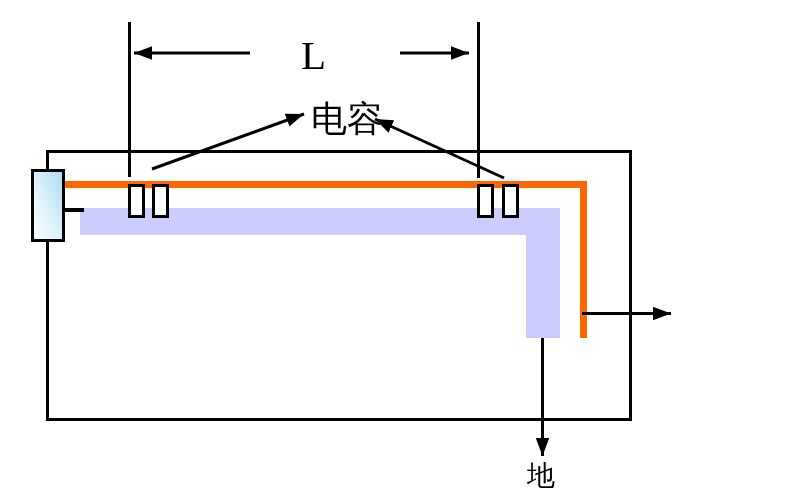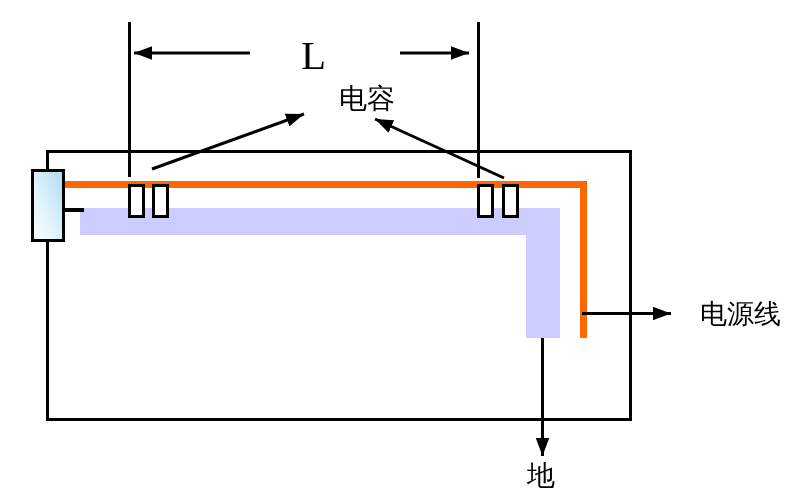--- a/index.html
+++ b/index.html
@@ -50,21 +50,21 @@
   .cap3 { left: 477px; }
   .cap4 { left: 502px; }
 
   
   .lbl {
     color: #000;
     white-space: nowrap;
     line-height: 1.1;
   }
   .lbl-L        { left: 301px; top: 33px;  font-size: 41px; }
-  .lbl-cap      { left: 311px; top: 84px;  font-size: 28px; margin-left: 28px; }
+  .lbl-cap      { left: 311px; top: 100px;  font-size: 36px; }
   .lbl-power    { left: 700px; top: 300px; font-size: 27px; }
   .lbl-ground   { left: 527px; top: 461px; font-size: 28px; }
 
   svg.overlay { position: absolute; left: 0; top: 0; pointer-events: none; }
 </style>
 </head>
 <body>
 
 <div id="stage">
 
@@ -101,16 +101,15 @@
     <line x1="152" y1="169" x2="304" y2="114" stroke="#000" stroke-width="3" marker-end="url(#ah)"></line>
     <line x1="504" y1="178" x2="375" y2="119" stroke="#000" stroke-width="3" marker-end="url(#ah)"></line>
 
     <line x1="582" y1="313.5" x2="671" y2="313.5" stroke="#000" stroke-width="3" marker-end="url(#ah)"></line>
 
     <line x1="542.5" y1="338" x2="542.5" y2="456" stroke="#000" stroke-width="3" marker-end="url(#ah)"></line>
   </svg>
 
   <div class="abs lbl lbl-L">L</div>
   <div class="abs lbl lbl-cap">电容</div>
-  <div class="abs lbl lbl-power">电源线</div>
   <div class="abs lbl lbl-ground">地</div>
 
 </div>
 
 </body></html>

